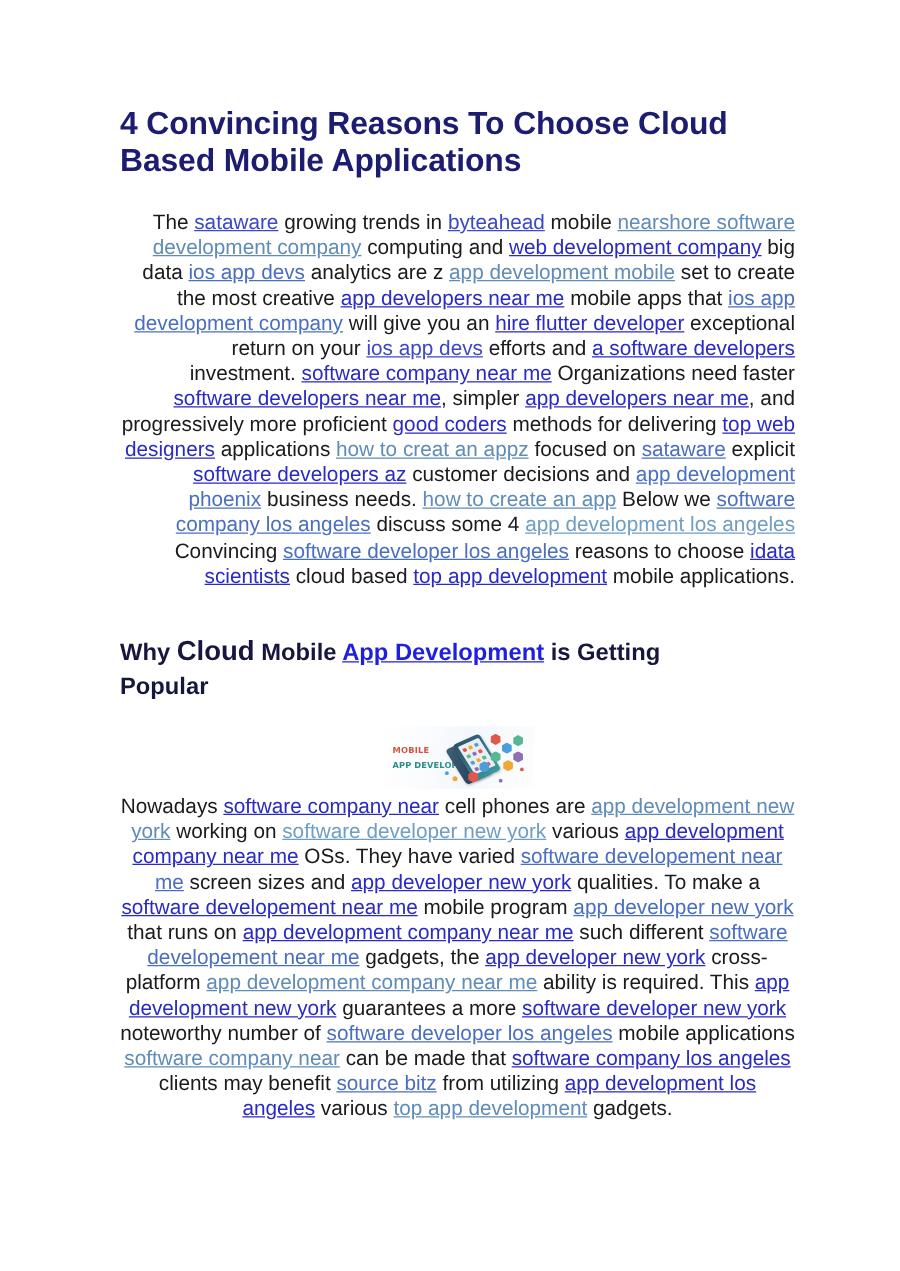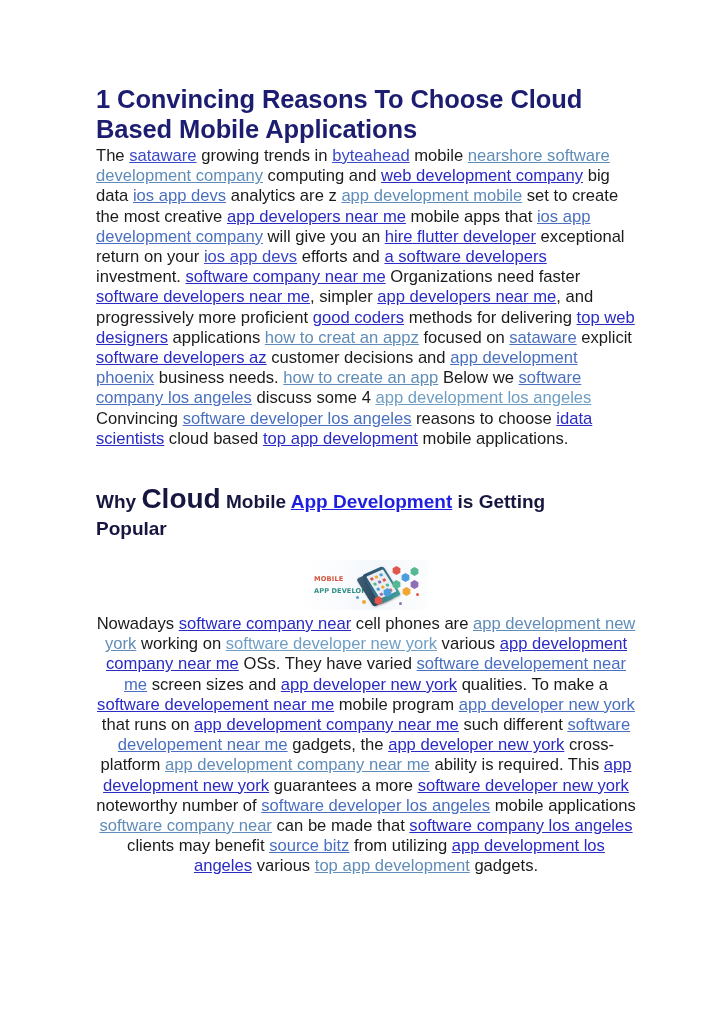--- a/index.html
+++ b/index.html
@@ -45,21 +45,22 @@
     padding: 0;
     font-size: 16.6px;
     line-height: 20.2px;
     color: #1b1b1b;
     font-weight: normal;
     text-align: left;
     width: 540px;
     word-spacing: 0px;
   }
   p.para-first {
-    margin-top: 2px;
+    margin-top: 24px;
+    text-align: right;
   }
   p.para-last {
     margin-top: 4px;
     text-align: center;
   }
   a.lnk {
     text-decoration: underline;
     text-underline-offset: 1px;
     cursor: pointer;
   }
@@ -73,21 +74,21 @@
   h2.sub-title {
     margin: 0;
     padding: 0;
     font-size: 19px;
     line-height: 27px;
     font-weight: bold;
     color: #16163f;
     width: 500px;
   }
   h2.sub-title .big-word {
-    font-size: 28px;
+    font-size: 22px;
     line-height: 27px;
   }
   h2.sub-title a.lnk {
     color: #1f1fe0;
     text-decoration: underline;
   }
   .spacer-before-h2 { height: 36px; }
   .figure-wrap {
     width: 540px;
     text-align: center;
@@ -168,21 +169,21 @@
     position: absolute;
     border-radius: 50%;
   }
 </style>
 </head>
 <body>
 
 <div id="page">
   <div id="content">
 
-    <h1 class="doc-title">1 Convincing Reasons To Choose Cloud Based Mobile Applications</h1>
+    <h1 class="doc-title">4 Convincing Reasons To Choose Cloud Based Mobile Applications</h1>
 
     <p class="body-para para-first"><span>The </span><a class="lnk c-blue">sataware</a><span> growing trends in </span><a class="lnk c-blue">byteahead</a><span> mobile </span><a class="lnk c-steel">nearshore software development company</a><span> computing and </span><a class="lnk c-navy">web development company</a><span> big data </span><a class="lnk c-mid">ios app devs</a><span> analytics are z </span><a class="lnk c-steel">app development mobile</a><span> set to create the most creative </span><a class="lnk c-navy">app developers near me</a><span> mobile apps that </span><a class="lnk c-mid">ios app development company</a><span> will give you an </span><a class="lnk c-navy">hire flutter developer</a><span> exceptional return on your </span><a class="lnk c-blue">ios app devs</a><span> efforts and </span><a class="lnk c-navy">a software developers</a><span> investment. </span><a class="lnk c-navy">software company near me</a><span> Organizations need faster </span><a class="lnk c-navy">software developers near me</a><span>, simpler </span><a class="lnk c-navy">app developers near me</a><span>, and progressively more proficient </span><a class="lnk c-navy">good coders</a><span> methods for delivering </span><a class="lnk c-navy">top web designers</a><span> applications </span><a class="lnk c-steel">how to creat an appz</a><span> focused on </span><a class="lnk c-mid">sataware</a><span> explicit </span><a class="lnk c-navy">software developers az</a><span> customer decisions and </span><a class="lnk c-mid">app development phoenix</a><span> business needs. </span><a class="lnk c-steel">how to create an app</a><span> Below we </span><a class="lnk c-mid">software company los angeles</a><span> discuss some 4  </span><a class="lnk c-light">app development los angeles</a><span> Convincing </span><a class="lnk c-mid">software developer los angeles</a><span> reasons to choose </span><a class="lnk c-navy">idata scientists</a><span> cloud based </span><a class="lnk c-navy">top app development</a><span> mobile applications.</span></p>
 
     <div class="spacer-before-h2"></div>
 
     <h2 class="sub-title"><span>Why </span><span class="big-word">Cloud</span><span> Mobile </span><a class="lnk">App Development</a><span> is Getting Popular</span></h2>
 
     <div class="figure-wrap">
       <div class="banner">
         <div class="b-text">

